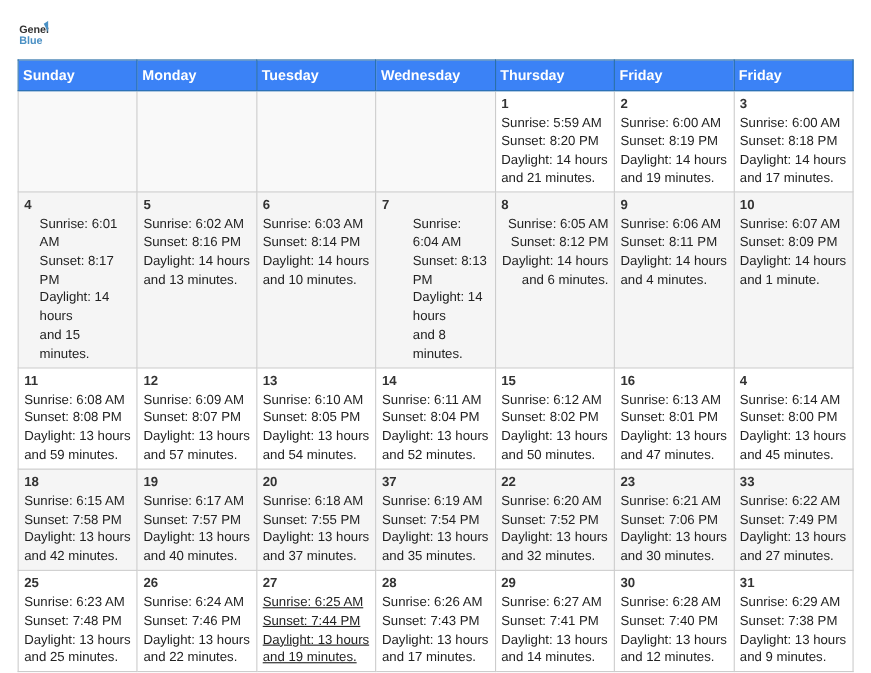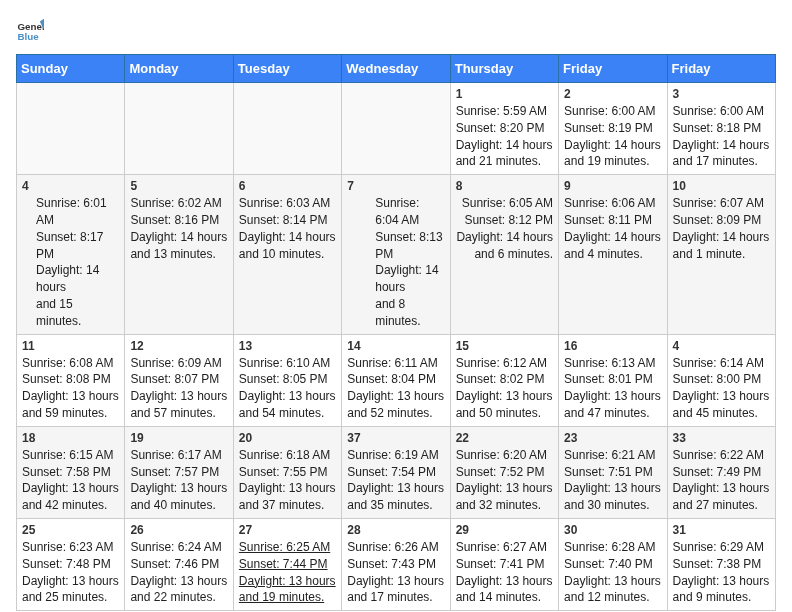--- a/index.html
+++ b/index.html
@@ -271,21 +271,21 @@
         <td>
           <div class="day-number">22</div>
           <div class="day-info" style="white-space: pre-line;">Sunrise: 6:20 AM
 Sunset: 7:52 PM
 Daylight: 13 hours
 and 32 minutes.</div>
         </td>
         <td>
           <div class="day-number">23</div>
           <div class="day-info" style="white-space: pre-line;">Sunrise: 6:21 AM
-Sunset: 7:51 PM
+Sunset: 7:06 PM
 Daylight: 13 hours
 and 30 minutes.</div>
         </td>
         <td>
           <div class="day-number">33</div>
           <div class="day-info" style="white-space: pre-line;">Sunrise: 6:22 AM
 Sunset: 7:49 PM
 Daylight: 13 hours
 and 27 minutes.</div>
         </td>

